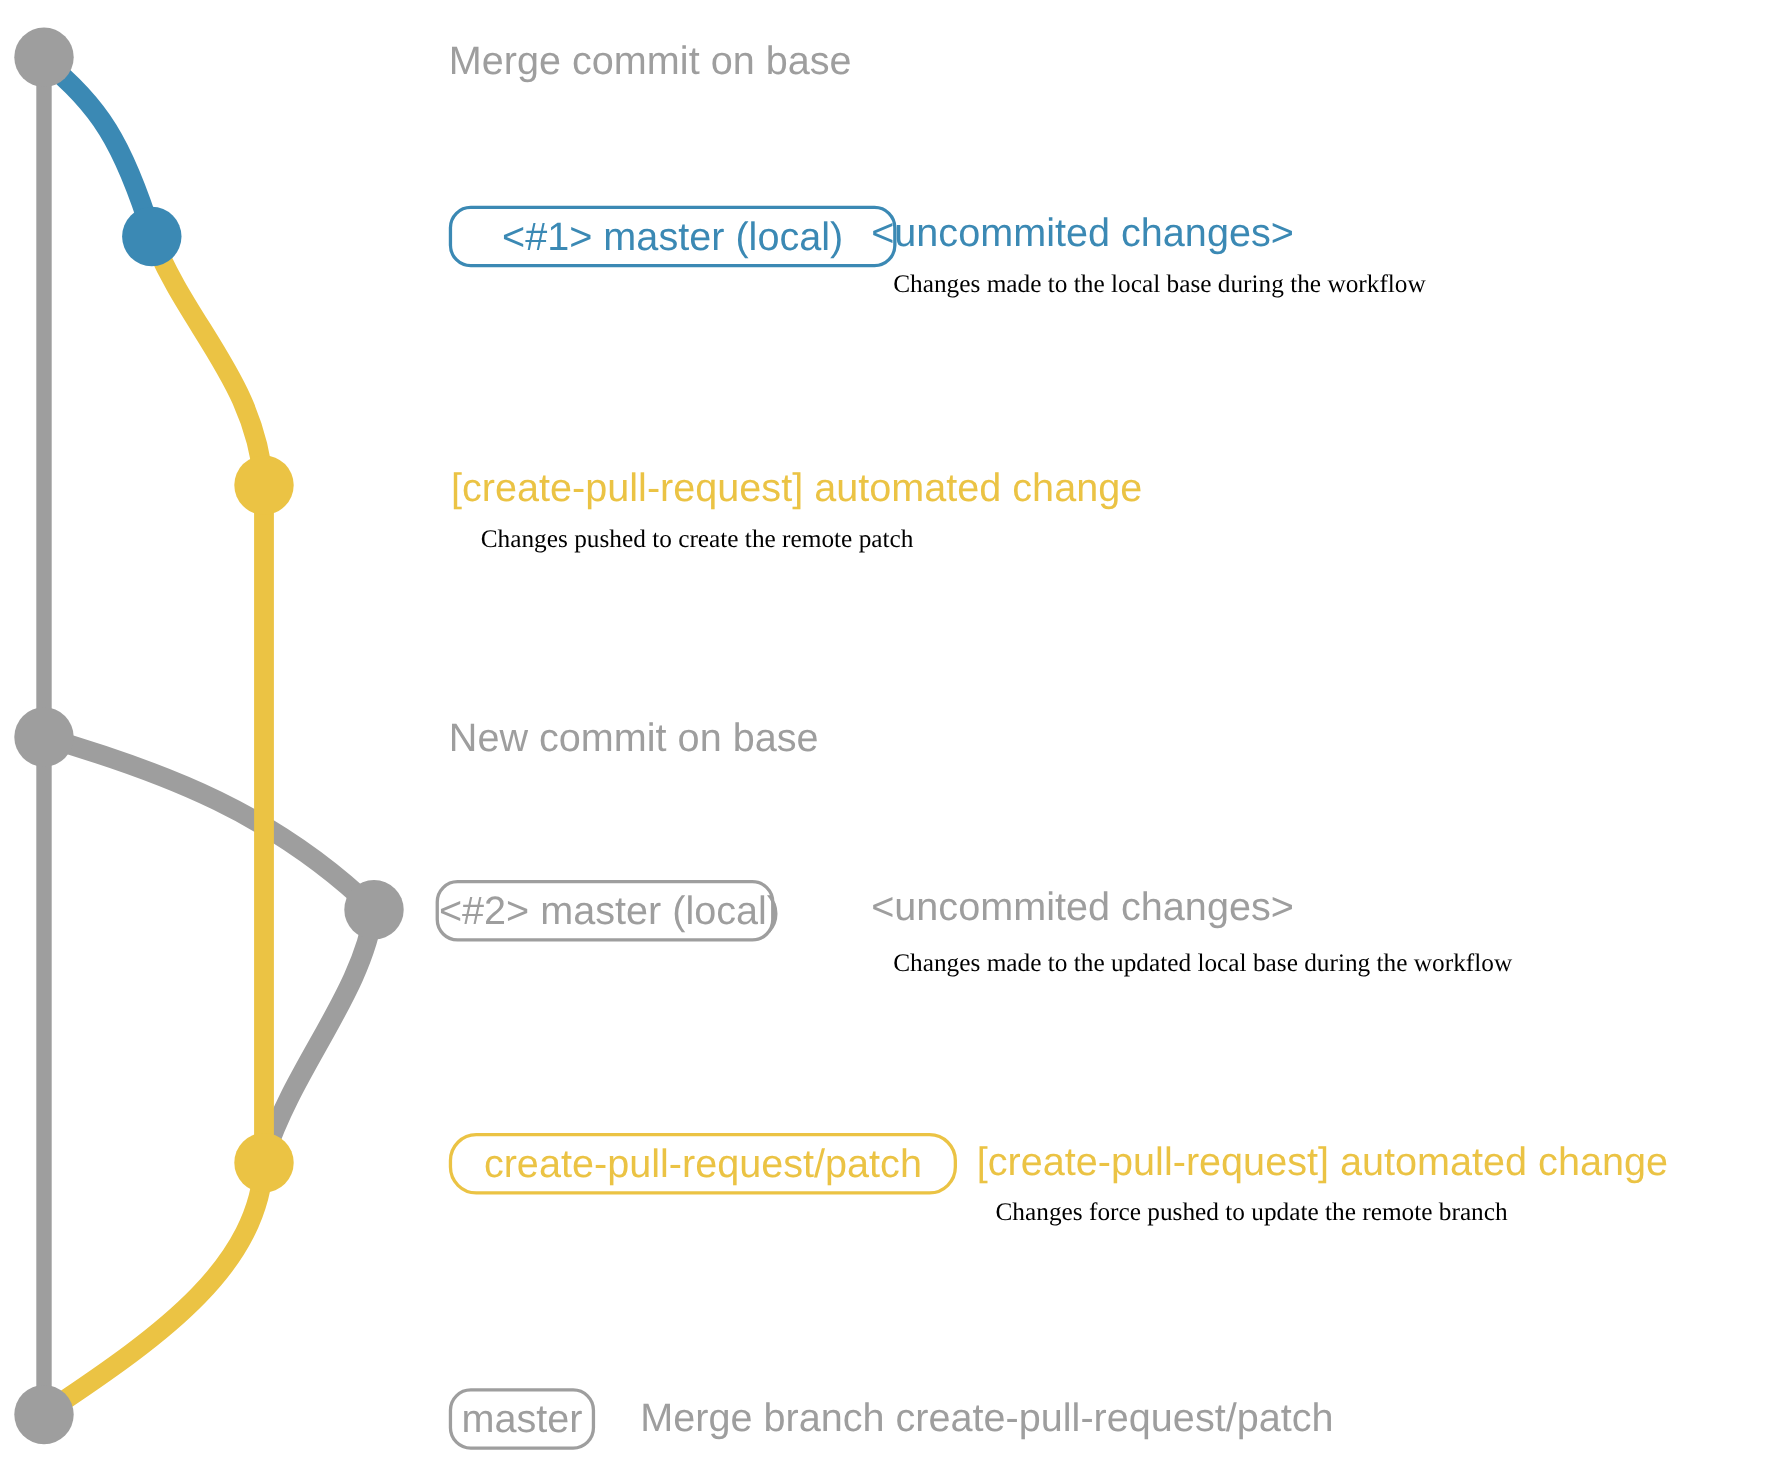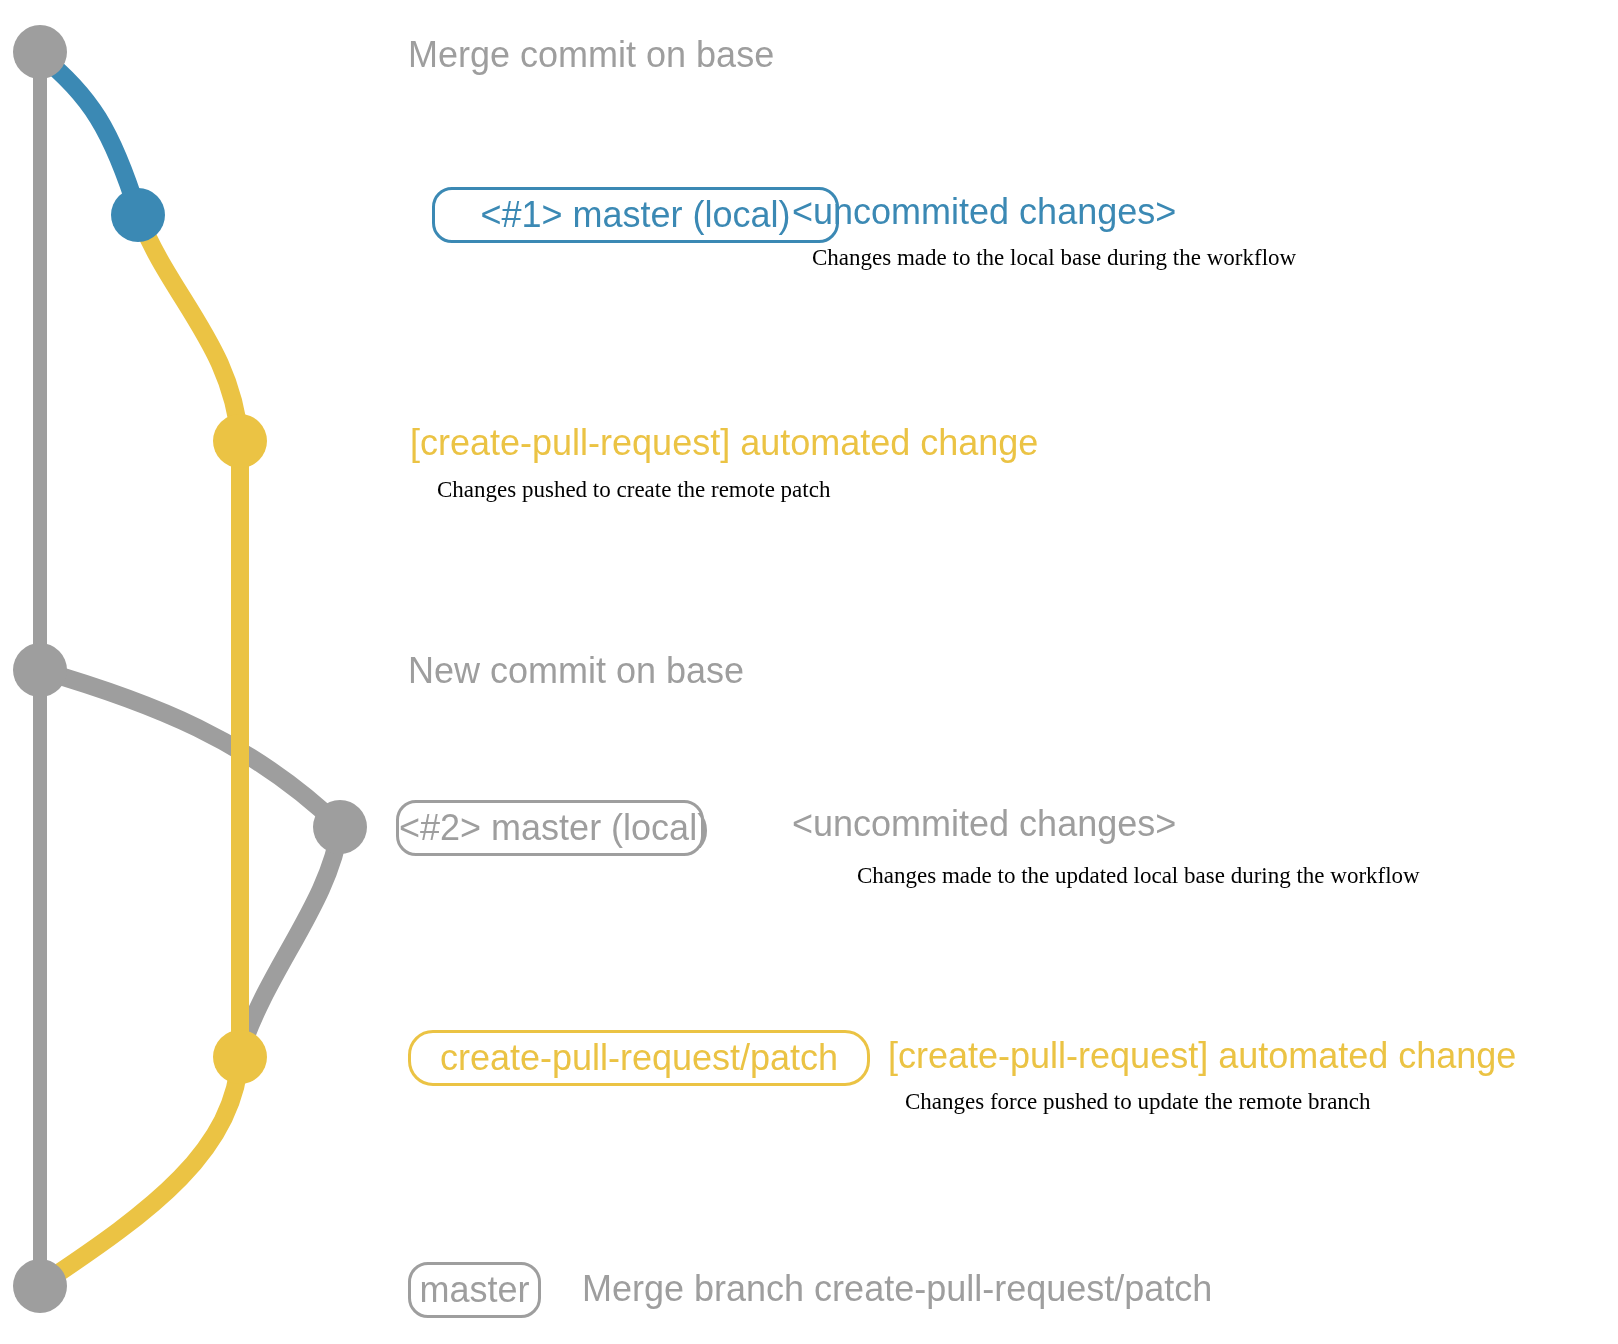--- a/index.html
+++ b/index.html
@@ -79,32 +79,32 @@
     <circle cx="138" cy="215" r="27" fill="#3b89b4"></circle>
     <circle cx="240" cy="441" r="27" fill="#ebc344"></circle>
     <circle cx="240" cy="1057" r="27" fill="#ebc344"></circle>
     <circle cx="40" cy="52" r="27" fill="#9e9e9e"></circle>
     <circle cx="40" cy="670" r="27" fill="#9e9e9e"></circle>
     <circle cx="40" cy="1286" r="27" fill="#9e9e9e"></circle>
   </svg>
 
   <div class="caption" style="left:408px; top:28px;">Merge commit on base</div>
 
-  <div class="badge blue" style="left:408px; top:187px; width:407px;margin-left:24px;">&lt;#1&gt; master (local)</div>
+  <div class="badge blue" style="left:408px; top:187px; width:407px;">&lt;#1&gt; master (local)</div>
   <div class="side-label blue" style="left:792px; top:185px;">&lt;uncommited changes&gt;</div>
   <div class="desc" style="left:812px; top:236px;">Changes made to the local base during the workflow</div>
 
   <div class="side-label yellow" style="left:410px; top:416px;">[create-pull-request] automated change</div>
   <div class="desc" style="left:437px; top:468px;">Changes pushed to create the remote patch</div>
 
   <div class="caption" style="left:408px; top:644px;">New commit on base</div>
 
   <div class="badge gray" style="left:396px; top:800px; width:308px;">&lt;#2&gt; master (local)</div>
   <div class="side-label gray" style="left:792px; top:797px;">&lt;uncommited changes&gt;</div>
-  <div class="desc" style="left:812px; top:854px;margin-left:45px;">Changes made to the updated local base during the workflow</div>
+  <div class="desc" style="left:812px; top:854px;">Changes made to the updated local base during the workflow</div>
 
   <div class="badge yellow" style="left:408px; top:1030px; width:462px;">create-pull-request/patch</div>
   <div class="side-label yellow" style="left:888px; top:1029px;">[create-pull-request] automated change</div>
   <div class="desc" style="left:905px; top:1080px;">Changes force pushed to update the remote branch</div>
 
   <div class="badge gray" style="left:408px; top:1262px; width:133px;">master</div>
   <div class="side-label gray" style="left:582px; top:1262px;">Merge branch create-pull-request/patch</div>
 
 </div>
 

